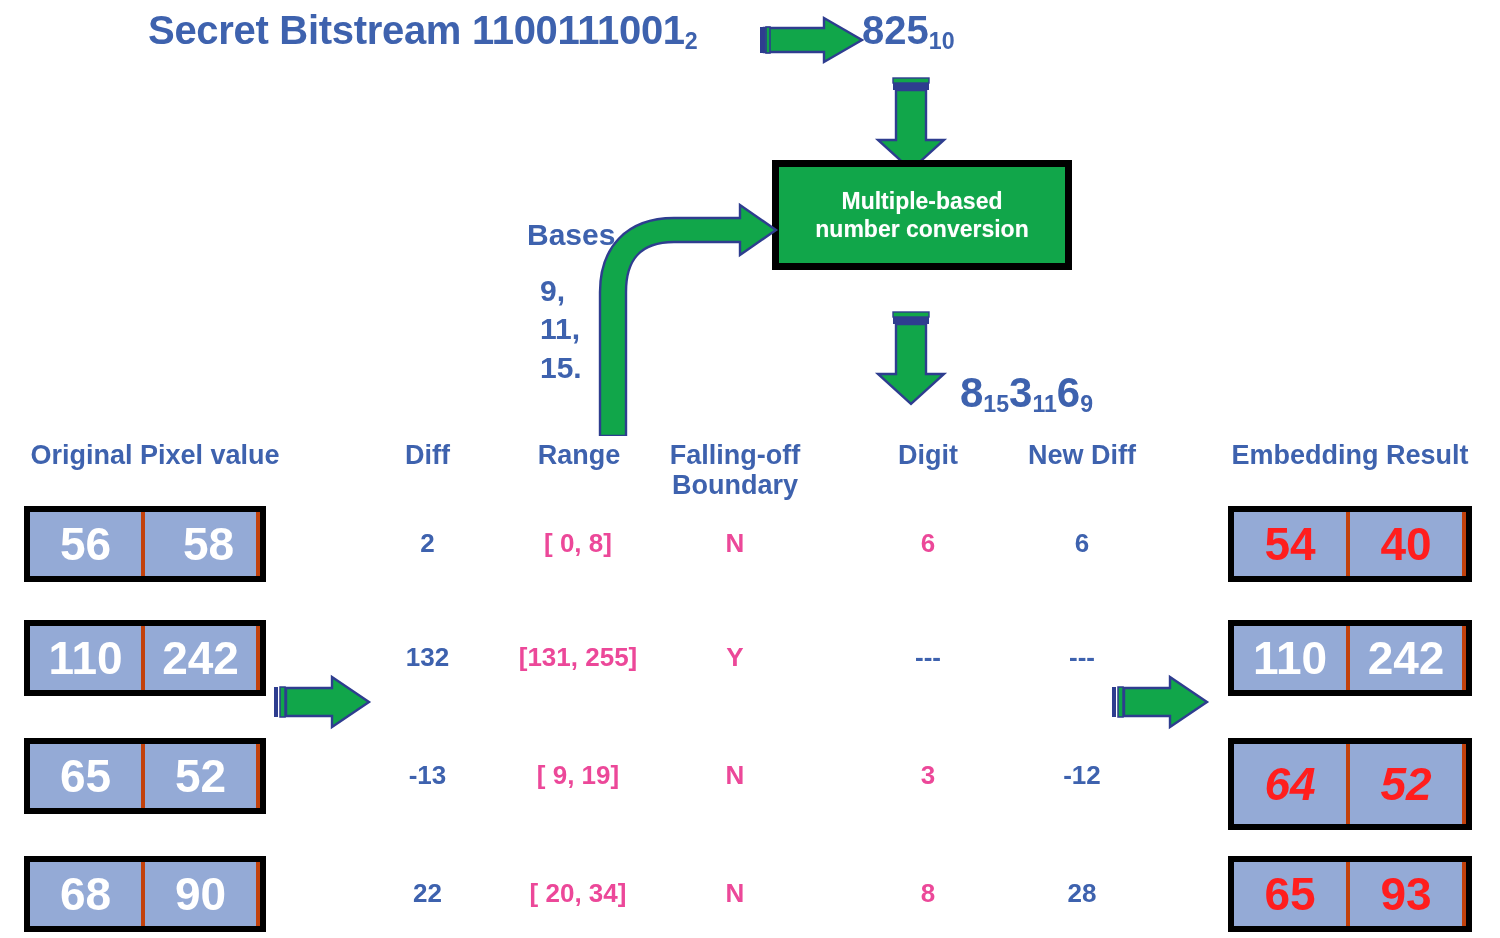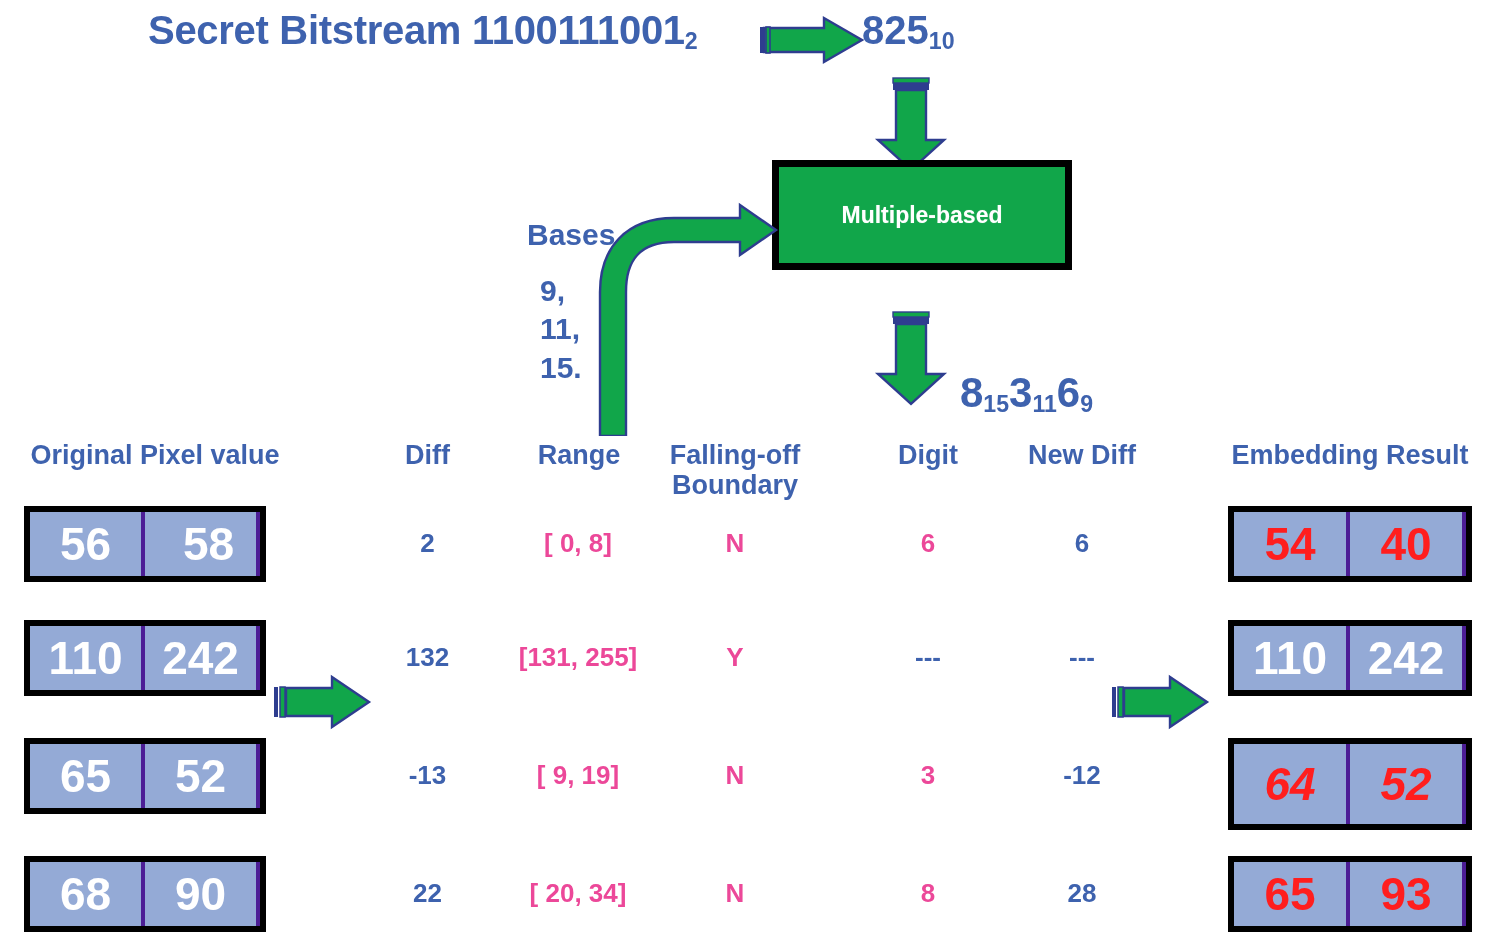--- a/index.html
+++ b/index.html
@@ -49,21 +49,21 @@
 
   
   #digits-out{left:960px;top:338px;font-size:42px;white-space:nowrap;margin-top:31px;}
   #digits-out sub{font-size:0.55em;vertical-align:-0.2em;}
 
   
   .hdr{font-size:27px;font-weight:bold;color:#3E62AE;text-align:center;line-height:1.12;}
 
   
   .pixbox{
-    border:6px solid #000000;background:#4c1d95;
+    border:6px solid #000000;background:#c2410c;
     display:flex;box-sizing:border-box;
   }
   .pixbox .cell{
     background:#94AAD6;
     display:flex;align-items:center;justify-content:center;
     font-weight:bold;box-sizing:border-box;
   }
   .pixbox .cell:first-child{margin-right:4px;}
   .pixbox.left .cell{color:#ffffff;font-size:46px;}
   .pixbox.right .cell{font-size:46px;}
@@ -104,20 +104,21 @@
       <path d="M28 16 L58 16 L58 66 L76 66 L43 96 L10 66 L28 66 Z"></path>
     </g>
     <rect x="25" y="4" width="36" height="5" fill="#11A64A" stroke="#2E3D8F" stroke-width="1.4"></rect>
     <rect x="25" y="9" width="36" height="7" fill="#2E3D8F"></rect>
   </svg>
 </div>
 
 <div class="abs" id="conv-box">
   <div class="txt">
     <div>Multiple-based</div>
+    <div>number conversion</div>
   </div>
 </div>
 
 <div class="abs blu" id="bases-label">Bases</div>
 <div class="abs blu" id="bases-list">
   <div>9,</div>
   <div>11,</div>
   <div>15.</div>
 </div>
 

